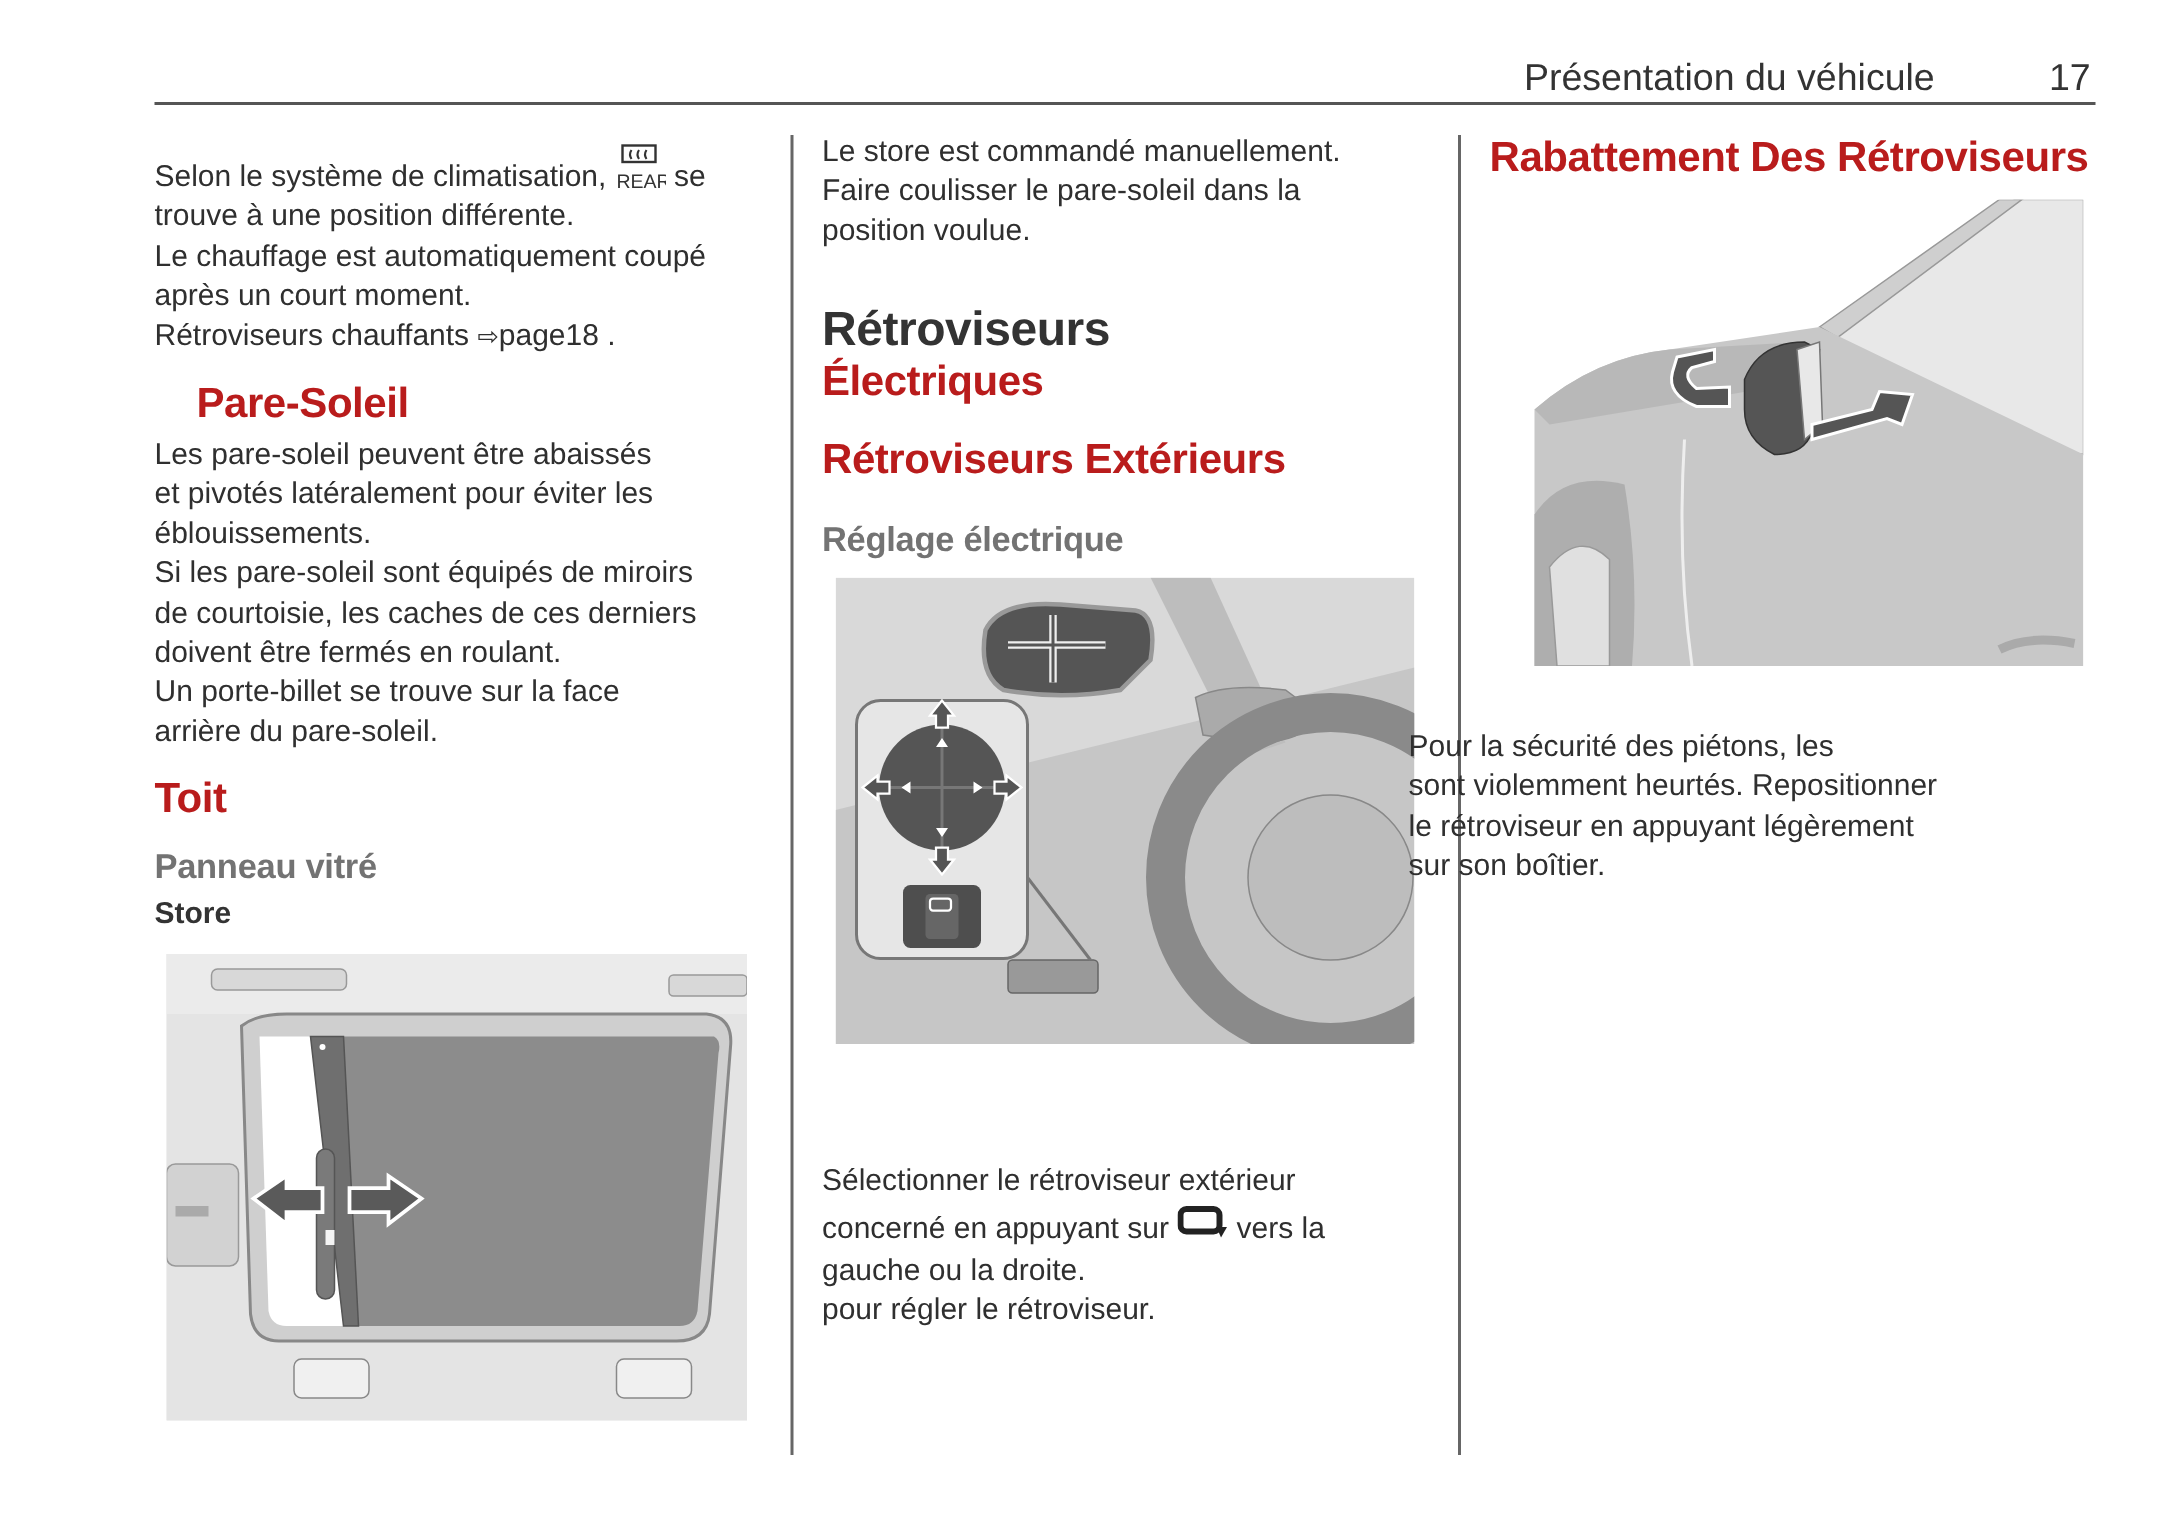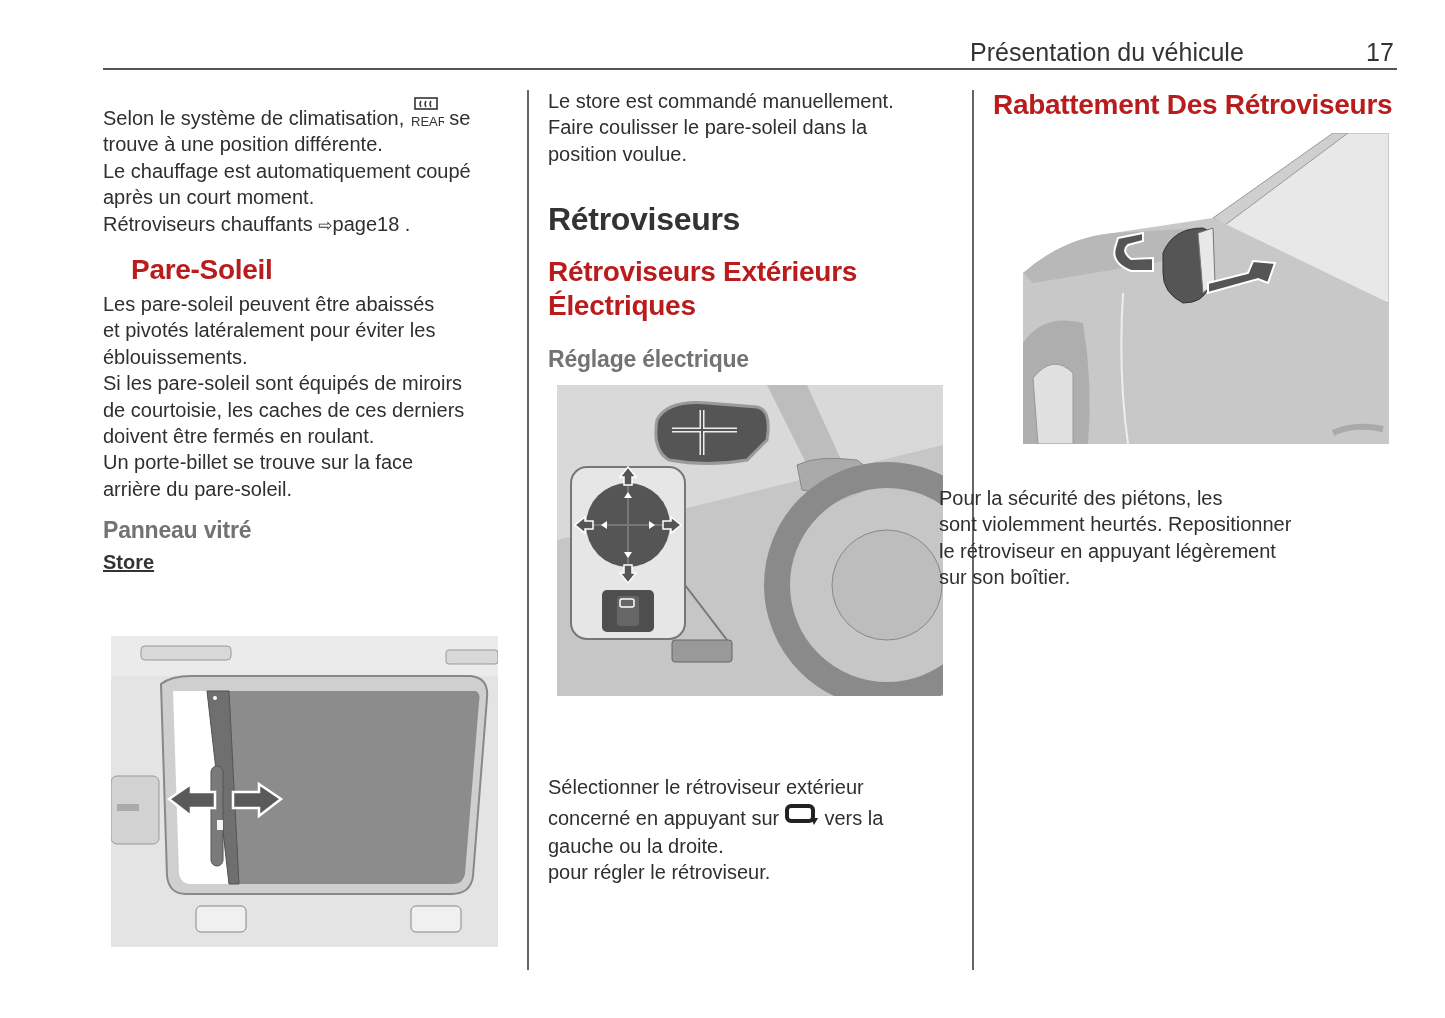--- a/index.html
+++ b/index.html
@@ -1,18 +1,18 @@
 <!DOCTYPE html>
 <html><head>
 <meta charset="utf-8">
 <style>
   html, body { margin:0; padding:0; background:#ffffff; }
   body { width:1445px; height:1018px; position:relative; overflow:hidden;
          font-family:"Liberation Sans", sans-serif; color:#2b2b2b; }
-  .header-title { position:absolute; left:970px; top:38px; font-size:25px; color:#333; }
+  .header-title { position:absolute; left:1016px; top:38px; font-size:25px; color:#333; }
   .page-num { position:absolute; left:1366px; top:38px; font-size:25px; color:#333; }
   .header-rule { position:absolute; left:103px; top:68px; width:1294px; height:1.5px; background:#555; }
   .vrule { position:absolute; width:1.5px; background:#666; }
   .col { position:absolute; }
   .p { font-size:20px; line-height:26.4px; margin:0; color:#2f2f2f; }
   .h1 { font-size:32px; line-height:36px; margin:0; color:#333; letter-spacing:-0.3px; }
   .h2 { font-size:28px; line-height:34px; margin:0; color:#b91c1c; letter-spacing:-0.3px; }
   .h3 { font-size:23px; line-height:28px; margin:0; color:#737373; letter-spacing:-0.2px; }
   .h4 { font-size:20px; line-height:24px; margin:0; color:#333; }
   .figure { position:absolute; overflow:hidden; }
@@ -50,22 +50,23 @@
     <p class="p">Les pare-soleil peuvent être abaissés</p>
     <p class="p">et pivotés latéralement pour éviter les</p>
     <p class="p">éblouissements.</p>
     <p class="p">Si les pare-soleil sont équipés de miroirs</p>
     <p class="p">de courtoisie, les caches de ces derniers</p>
     <p class="p">doivent être fermés en roulant.</p>
     <p class="p">Un porte-billet se trouve sur la face</p>
     <p class="p">arrière du pare-soleil.</p>
   </div>
 
+  <h2 class="h2" style="margin-top:14px;">Toit</h2>
   <h3 class="h3" style="margin-top:14px;">Panneau vitré</h3>
-  <h4 class="h4" style="margin-top:6px;text-decoration:underline;">Store</h4>
+  <h4 class="h4" style="margin-top:6px;">Store</h4>
 </div>
 
 <div class="figure" style="left:111px; top:636px; width:387px; height:311px; background:#e2e2e2;">
   <svg width="387" height="311" viewBox="0 0 387 311">
     <rect width="387" height="311" fill="#e4e4e4"></rect>
     <rect x="0" y="0" width="387" height="40" fill="#ebebeb"></rect>
     <rect x="30" y="10" width="90" height="14" rx="4" fill="#d8d8d8" stroke="#999"></rect>
     <rect x="335" y="14" width="52" height="14" rx="3" fill="#d8d8d8" stroke="#999"></rect>
     <path d="M50 48 Q60 40 80 40 L360 40 Q378 42 376 62 L362 240 Q360 258 340 258 L75 258 Q58 258 56 240 Z" fill="#cfcfcf" stroke="#888" stroke-width="2"></path>
     <path d="M62 55 L96 55 L118 248 L80 248 Q70 248 68 238 Z" fill="#ffffff"></path>
@@ -82,22 +83,22 @@
     <rect x="300" y="270" width="50" height="26" rx="5" fill="#f0f0f0" stroke="#888"></rect>
   </svg>
 </div>
 
 <div class="col" style="left:548px; top:88px; width:410px;">
   <p class="p">Le store est commandé manuellement.</p>
   <p class="p">Faire coulisser le pare-soleil dans la</p>
   <p class="p">position voulue.</p>
 
   <h1 class="h1" style="margin-top:34px;">Rétroviseurs</h1>
+  <h2 class="h2" style="margin-top:0;">Électriques</h2>
   <h2 class="h2" style="margin-top:18px;">Rétroviseurs Extérieurs</h2>
-  <h2 class="h2" style="margin-top:0;">Électriques</h2>
   <h3 class="h3" style="margin-top:22px;">Réglage électrique</h3>
 </div>
 
 <div class="figure" style="left:557px; top:385px; width:386px; height:311px;">
   <svg width="386" height="311" viewBox="0 0 386 311">
     <rect width="386" height="311" fill="#d9d9d9"></rect>
     <path d="M0 155 L386 60 L386 311 L0 311 Z" fill="#c6c6c6"></path>
     <path d="M210 0 L250 0 L300 110 L270 120 Z" fill="#bdbdbd"></path>
     <path d="M100 35 Q110 15 150 18 L200 22 Q215 25 210 55 L190 75 Q150 82 112 75 Q95 65 100 35 Z" fill="#555" stroke="#999" stroke-width="3"></path>
     <path d="M115 45 L180 45 M145 25 L145 70" stroke="#eee" stroke-width="5"></path>

